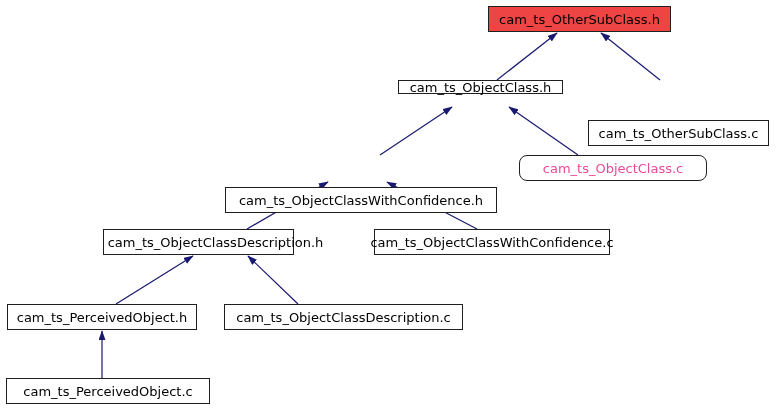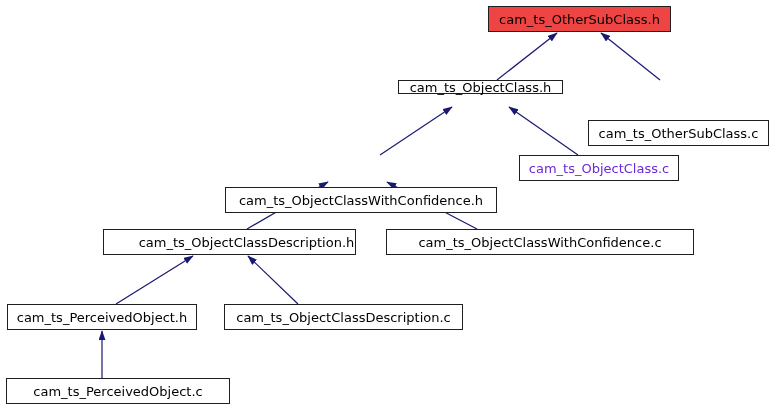--- a/index.html
+++ b/index.html
@@ -65,31 +65,31 @@
     </div>
     <div class="node" style="left: 398px; top: 80px; width: 165px; height: 14px; border-color: rgb(31, 31, 31); background: rgb(255, 255, 255); color: rgb(0, 0, 0);">
       <span>cam_ts_ObjectClass.h</span>
     </div>
     <div class="node" style="left: 588px; top: 80px; width: 181px; height: 26px; border-color: rgb(31, 31, 31); background: rgb(255, 255, 255); color: rgb(0, 0, 0); margin-top: 40px;">
       <span>cam_ts_OtherSubClass.c</span>
     </div>
     <div class="node" style="left: 225px; top: 155px; width: 272px; height: 26px; border-color: rgb(31, 31, 31); background: rgb(255, 255, 255); color: rgb(0, 0, 0); margin-top: 32px;">
       <span>cam_ts_ObjectClassWithConfidence.h</span>
     </div>
-    <div class="node" style="left: 519px; top: 155px; width: 160px; height: 26px; border-color: rgb(31, 31, 31); background: rgb(255, 255, 255); color: #6d28d9;">
+    <div class="node" style="left: 519px; top: 155px; width: 188px; height: 26px; border-color: rgb(31, 31, 31); background: rgb(255, 255, 255); color: #ec4899; border-radius: 8px;">
       <span>cam_ts_ObjectClass.c</span>
     </div>
-    <div class="node" style="left: 103px; top: 229px; width: 253px; height: 26px; border-color: rgb(31, 31, 31); background: rgb(255, 255, 255); color: rgb(0, 0, 0); padding-left: 34px;">
+    <div class="node" style="left: 103px; top: 229px; width: 191px; height: 26px; border-color: rgb(31, 31, 31); background: rgb(255, 255, 255); color: rgb(0, 0, 0); padding-left: 34px;">
       <span>cam_ts_ObjectClassDescription.h</span>
     </div>
-    <div class="node" style="left: 386px; top: 229px; width: 308px; height: 26px; border-color: rgb(31, 31, 31); background: rgb(255, 255, 255); color: rgb(0, 0, 0);">
+    <div class="node" style="left: 374px; top: 229px; width: 236px; height: 26px; border-color: rgb(31, 31, 31); background: rgb(255, 255, 255); color: rgb(0, 0, 0);">
       <span>cam_ts_ObjectClassWithConfidence.c</span>
     </div>
     <div class="node" style="left: 224px; top: 304px; width: 239px; height: 26px; border-color: rgb(31, 31, 31); background: rgb(255, 255, 255); color: rgb(0, 0, 0);">
       <span>cam_ts_ObjectClassDescription.c</span>
     </div>
     <div class="node" style="left: 7px; top: 304px; width: 190px; height: 26px; border-color: rgb(31, 31, 31); background: rgb(255, 255, 255); color: rgb(0, 0, 0);">
       <span>cam_ts_PerceivedObject.h</span>
     </div>
-    <div class="node" style="left: 6px; top: 378px; width: 224px; height: 26px; border-color: rgb(31, 31, 31); background: rgb(255, 255, 255); color: rgb(0, 0, 0);">
+    <div class="node" style="left: 6px; top: 378px; width: 204px; height: 26px; border-color: rgb(31, 31, 31); background: rgb(255, 255, 255); color: rgb(0, 0, 0);">
       <span>cam_ts_PerceivedObject.c</span>
     </div>
   </div>
 
 </body></html>

